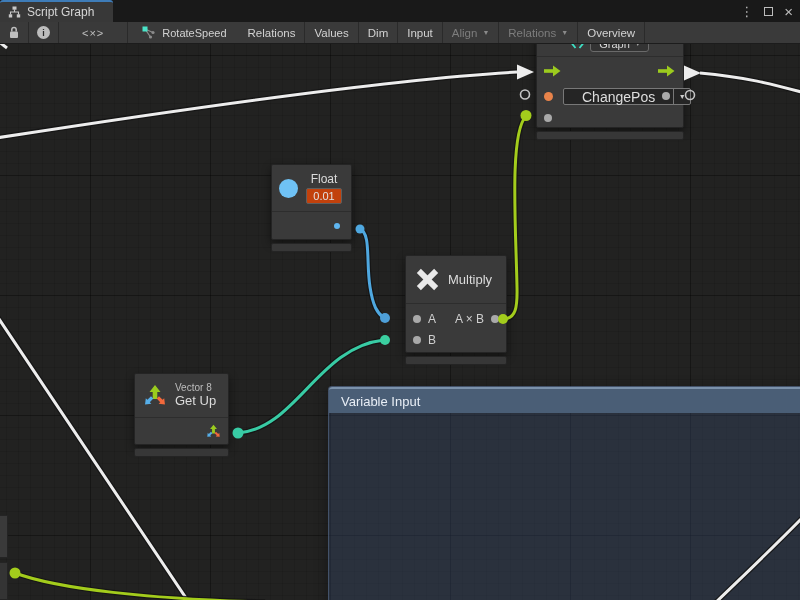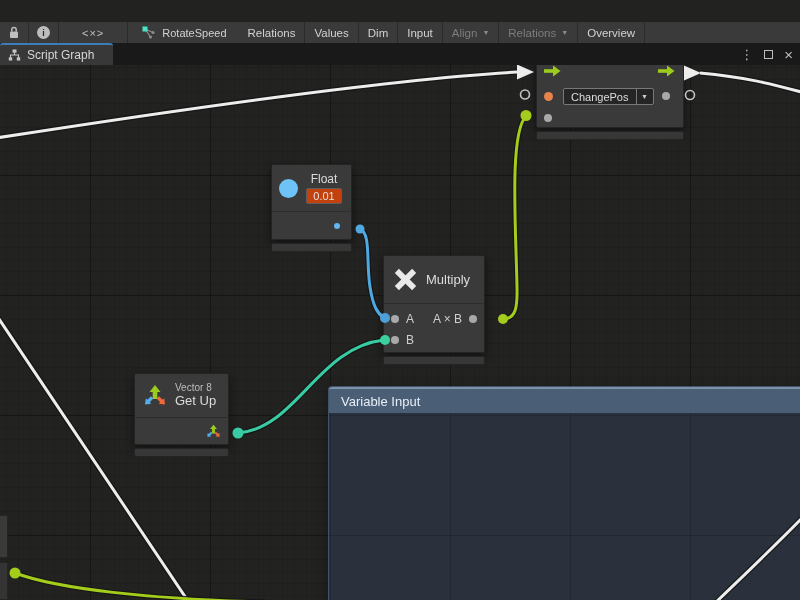--- a/index.html
+++ b/index.html
@@ -44,21 +44,21 @@
   .float-node .unit-header { height:46px; gap:8px; padding:0 7px; }
   .float-circle { width:19px; height:19px; border-radius:50%; background:#6fc2f5; flex:none; }
   .float-col { display:flex; flex-direction:column; align-items:center; gap:2px; }
   .float-col .unit-title { font-size:12px; }
   .value-box { background:#c2410c; border:1px solid #5e5e5e; border-radius:2px;
     font-size:11px; color:#e2e2e2; padding:0 5px; line-height:14px; min-width:36px; text-align:center; }
   .float-body { position:relative; height:27px; }
   .port-blue-small { position:absolute; right:11px; top:11px; width:6px; height:6px; background:#5fb6f0; }
 
   
-  .multiply-node { left:383px; top:255px; width:102px; }
+  .multiply-node { left:405px; top:255px; width:102px; }
   .multiply-node .unit-main { height:98px; }
   .multiply-node .unit-header { height:47px; }
   .multiply-body { padding:4px 7px 2px 7px; }
   .port-row { display:flex; align-items:center; gap:7px; height:21px; font-size:12px; color:#cfcfcf; }
   .port-row .spacer { flex:1; }
 
   
   .vector-node { left:134px; top:373px; width:95px; }
   .vector-node .unit-main { height:72px; }
   .vector-node .unit-header { height:43px; gap:8px; padding:0 8px; }
@@ -72,38 +72,38 @@
   .changepos-node .unit-main { height:98px; }
   .graph-header { height:25px; display:flex; align-items:center; justify-content:center; gap:6px; }
   .graph-dd { border:1px solid #6a6a6a; border-radius:3px; background:#333;
     font-size:11px; color:#d8d8d8; padding:1px 8px; display:flex; gap:6px; align-items:center; }
   .trigger-row { position:relative; height:28px; }
   .trigger-row svg { position:absolute; top:8px; }
   .value-row { position:relative; height:22px; display:flex; align-items:center; }
   .value-row .dot-orange { position:absolute; left:7px; width:9px; height:9px; background:#e8834a; }
   .dropdown { position:absolute; left:26px; display:flex; align-items:stretch;
     background:#252525; border:1px solid #787878; border-radius:2px; height:17px; }
-  .dropdown-text { font-size:11px; color:#dedede; padding:1px 7px; line-height:14px; }
+  .dropdown-text { font-size:14px; color:#dedede; padding:1px 18px; line-height:14px; }
   .dropdown-btn { border-left:1px solid #787878; width:17px; display:flex; align-items:center;
     justify-content:center; font-size:7px; color:#cccccc; }
   .value-row .dot-out { position:absolute; right:13px; }
   .third-row { position:relative; height:22px; }
   .third-row .dot-gray { position:absolute; left:7px; top:7px; }
 
   
   .sliver-a { position:absolute; left:-2px; top:515px; width:10px; height:43px; background:#3a3a3a;
     border:1px solid #242424; z-index:3; }
   .sliver-b { position:absolute; left:-2px; top:562px; width:10px; height:38px; background:#343434;
     border:1px solid #242424; z-index:3; }
 
   
   .wires { position:absolute; inset:0; z-index:5; pointer-events:none; }
 
   
-  .tabbar { position:absolute; left:0; top:0; width:800px; height:22px; background:#191919; z-index:11;margin-top:43px; }
+  .tabbar { position:absolute; left:0; top:0; width:800px; height:22px; background:#191919; z-index:11; }
   .tab { position:absolute; left:0; top:0; width:113px; height:22px; background:#383838;
     border-top:2px solid #3e7cb8; border-radius:3px 3px 0 0;
     display:flex; align-items:center; gap:6px; padding:0 8px; }
   .tab-label { font-size:12px; color:#d6d6d6; }
   .win-controls { position:absolute; right:7px; top:0; height:22px; display:flex; align-items:center; gap:11px; }
   .wc { color:#bdbdbd; font-size:13px; line-height:1; }
   .wc-box { width:9px; height:9px; border:1.5px solid #bdbdbd; }
   .wc-close { font-size:15px; }
 
   

